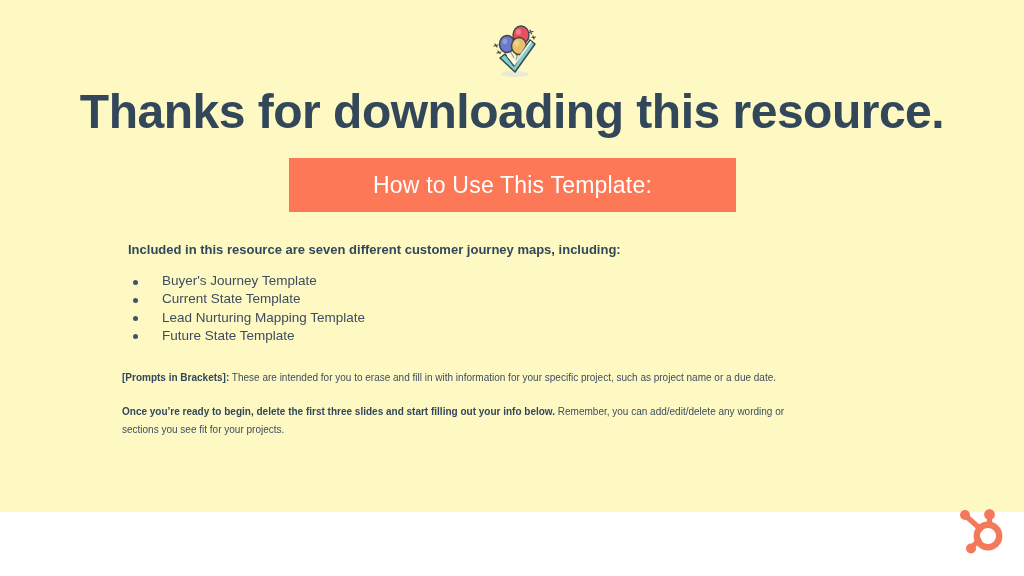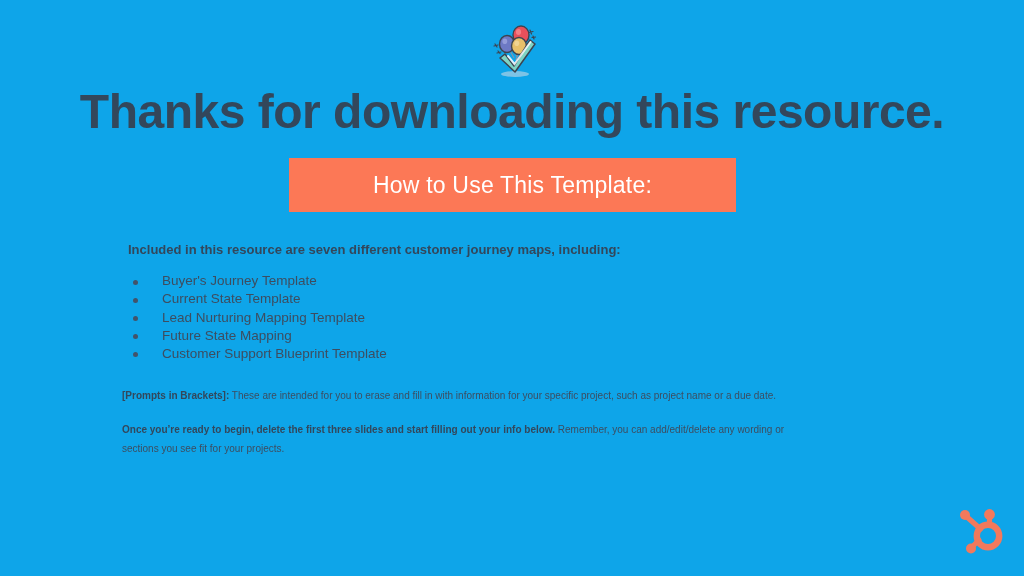--- a/index.html
+++ b/index.html
@@ -12,22 +12,22 @@
     background: #ffffff;
     font-family: "Liberation Sans", sans-serif;
     color: #33475b;
     overflow: hidden;
     position: relative;
   }
 
   .slide {
     position: relative;
     width: 1024px;
-    height: 576px;
-    background: #0ea5e9;
+    height: 512px;
+    background: #fef9c3;
   }
 
   
   .hero-icon {
     position: absolute;
     top: 20px;
     left: 0;
     width: 1024px;
     display: flex;
     justify-content: center;
@@ -174,22 +174,21 @@
   </div>
 
   <div class="body-block">
 
     <p class="intro-line">Included in this resource are seven different customer journey maps, including:</p>
 
     <ul class="template-list">
       <li>Buyer's Journey Template</li>
       <li>Current State Template</li>
       <li>Lead Nurturing Mapping Template</li>
-      <li>Future State Mapping</li>
-      <li>Customer Support Blueprint Template</li>
+      <li>Future State Template</li>
     </ul>
 
     <p class="para para-prompts"><b>[Prompts in Brackets]:</b><span> These are intended for you to erase and fill in with information for your specific project, such as project name or a due date.</span></p>
 
     <p class="para last"><b>Once you’re ready to begin, delete the first three slides and start filling out your info below.</b><span> Remember, you can add/edit/delete any wording or sections you see fit for your projects.</span></p>
 
   </div>
 
   <div class="hs-logo">
     <svg width="56" height="56" viewBox="0 0 56 56" xmlns="http://www.w3.org/2000/svg">

